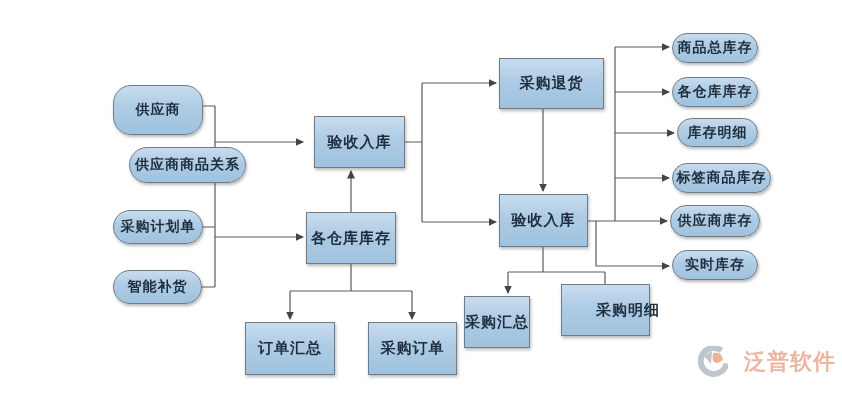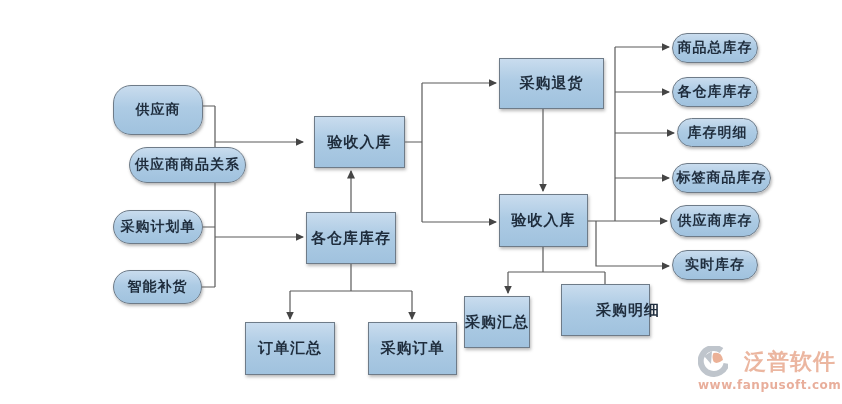--- a/index.html
+++ b/index.html
@@ -110,16 +110,15 @@
 
   <div id="watermark">
     <div class="row">
       <svg width="30" height="31" viewBox="0 0 30 31">
         <path d="M23.5,4.5 A13,13 0 1,0 28.5,17.5" fill="none" stroke="#98a2ae" stroke-width="6"></path>
         <path d="M13,18 L6,10 L14,5 Z" fill="#98a2ae"></path>
         <path d="M15.5,7 q8,-2 9.5,7 q-6.5,5 -9.5,1.5 q-2,-4.5 0,-8.5 Z" fill="#e08258"></path>
       </svg>
       <span id="brand-name">泛普软件</span>
     </div>
-    <div id="brand-url">www.fanpusoft.com</div>
   </div>
 
 </div>
 
 </body></html>

